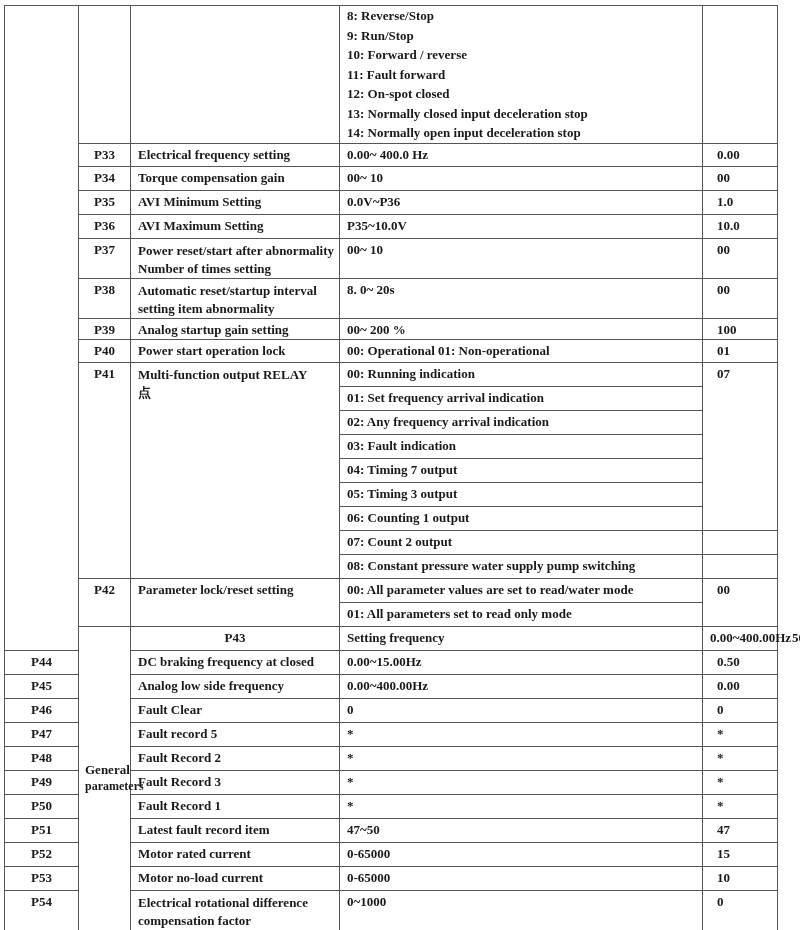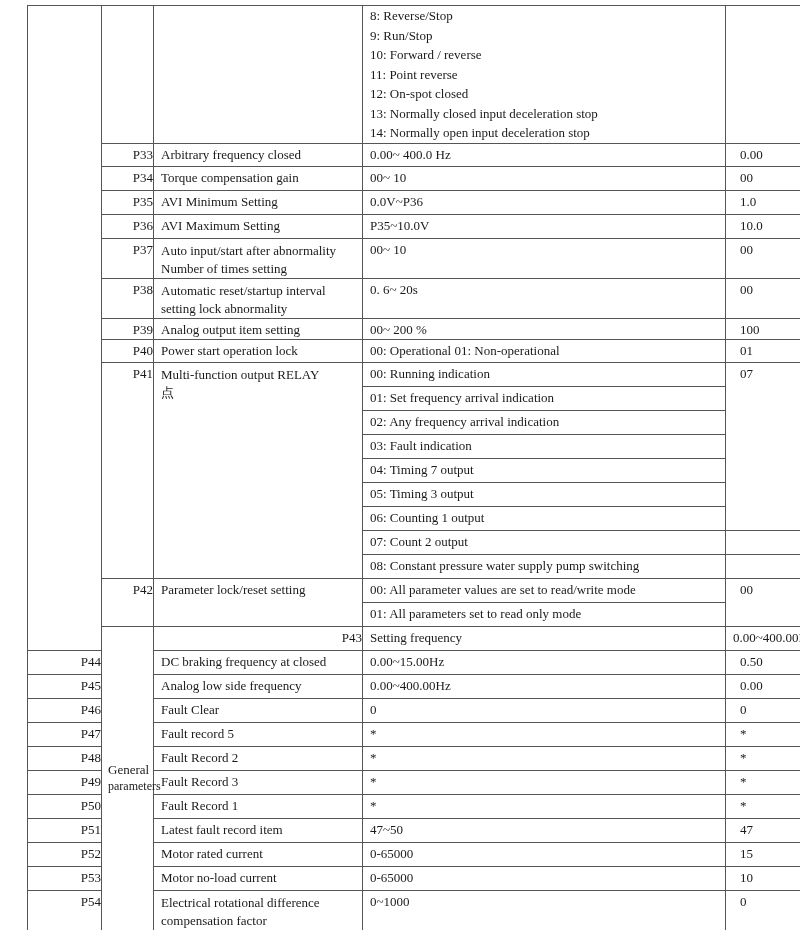--- a/index.html
+++ b/index.html
@@ -1,35 +1,36 @@
 <!DOCTYPE html>
 <html><head>
 <meta charset="utf-8">
 <style>
   html, body { margin:0; padding:0; background:#ffffff; }
   body { width:800px; height:930px; position:relative; overflow:hidden;
          font-family:"Liberation Serif", "DejaVu Serif", serif; color:#1a1a1a; font-size:13px; }
   table.params {
-    position:absolute; left:27px; top:5px;
+    position:absolute; left:4px; top:5px;
     border-collapse:collapse; table-layout:fixed;
     width:773px;
+    font-weight:bold;
   }
   table.params td {
     border:1.5px solid #555;
     padding:0 0 0 7px;
     vertical-align:top;
     line-height:15px;
     white-space:nowrap;
   }
   col.c-group { width:74px; }
   col.c-code  { width:52px; }
   col.c-name  { width:209px; }
   col.c-range { width:363px; }
   col.c-def   { width:75px; }
-  td.code { text-align:right; padding-left:0 !important; }
+  td.code { text-align:center; padding-left:0 !important; }
   td.pad-top { padding-top:3px !important; }
   td.group-cell { vertical-align:middle !important; padding-left:6px !important; }
   .grp-main { font-size:13px; display:block; line-height:16px; }
   .grp-sub  { font-size:12px; display:block; line-height:16px;text-align:center; }
   .opt-line { display:block; height:19.5px; line-height:19.5px; }
   .opt-block { padding-top:1px; }
   .multiline span { display:block; line-height:18px; }
   td.def { padding-left:14px !important; }
 </style>
 </head>
@@ -46,31 +47,31 @@
   <tbody>
 
     <tr style="height:137px">
       <td rowspan="21"></td>
       <td></td>
       <td></td>
       <td class="opt-block">
         <span class="opt-line">8:  Reverse/Stop</span>
         <span class="opt-line">9:  Run/Stop</span>
         <span class="opt-line">10:  Forward / reverse</span>
-        <span class="opt-line">11:  Point reverse</span>
+        <span class="opt-line">11:  Fault forward</span>
         <span class="opt-line">12:  On-spot closed</span>
         <span class="opt-line">13:  Normally closed input deceleration stop</span>
         <span class="opt-line">14: Normally open input deceleration stop</span>
       </td>
       <td></td>
     </tr>
 
     <tr style="height:23px">
       <td class="code pad-top">P33</td>
-      <td class="pad-top">Arbitrary frequency closed</td>
+      <td class="pad-top">Electrical frequency setting</td>
       <td class="pad-top">0.00~  400.0 Hz</td>
       <td class="def pad-top">0.00</td>
     </tr>
 
     <tr style="height:24px">
       <td class="code pad-top">P34</td>
       <td class="pad-top">Torque compensation gain</td>
       <td class="pad-top">00~  10</td>
       <td class="def pad-top">00</td>
     </tr>
@@ -85,40 +86,40 @@
     <tr style="height:24px">
       <td class="code pad-top">P36</td>
       <td class="pad-top">AVI Maximum Setting</td>
       <td class="pad-top">P35~10.0V</td>
       <td class="def pad-top">10.0</td>
     </tr>
 
     <tr style="height:38px">
       <td class="code pad-top">P37</td>
       <td class="pad-top multiline">
-        <span>Auto input/start after abnormality</span>
+        <span>Power reset/start after abnormality</span>
         <span>Number of times setting</span>
       </td>
       <td class="pad-top">00~  10</td>
       <td class="def pad-top">00</td>
     </tr>
 
     <tr style="height:37px">
       <td class="code pad-top">P38</td>
       <td class="pad-top multiline">
         <span>Automatic reset/startup interval</span>
-        <span>setting lock abnormality</span>
-      </td>
-      <td class="pad-top">0.   6~  20s</td>
+        <span>setting item abnormality</span>
+      </td>
+      <td class="pad-top">8.   0~  20s</td>
       <td class="def pad-top">00</td>
     </tr>
 
     <tr style="height:21px">
       <td class="code pad-top">P39</td>
-      <td class="pad-top">Analog output item setting</td>
+      <td class="pad-top">Analog startup gain setting</td>
       <td class="pad-top">00~  200 %</td>
       <td class="def pad-top">100</td>
     </tr>
 
     <tr style="height:23px">
       <td class="code pad-top">P40</td>
       <td class="pad-top">Power start operation lock</td>
       <td class="pad-top">00: Operational 01: Non-operational</td>
       <td class="def pad-top">01</td>
     </tr>
@@ -155,21 +156,21 @@
       <td></td>
     </tr>
     <tr style="height:24px">
       <td class="pad-top">08: Constant pressure water supply pump switching</td>
       <td></td>
     </tr>
 
     <tr style="height:24px">
       <td rowspan="2" class="code pad-top">P42</td>
       <td rowspan="2" class="pad-top">Parameter lock/reset setting</td>
-      <td class="pad-top">00:  All parameter values are set to read/write mode</td>
+      <td class="pad-top">00:  All parameter values are set to read/water mode</td>
       <td rowspan="2" class="def pad-top">00</td>
     </tr>
     <tr style="height:24px">
       <td class="pad-top">01: All parameters set to read only mode</td>
     </tr>
 
     <tr style="height:24px">
       <td rowspan="12" class="group-cell">
         <span class="grp-main">General</span>
         <span class="grp-sub">parameters</span>

